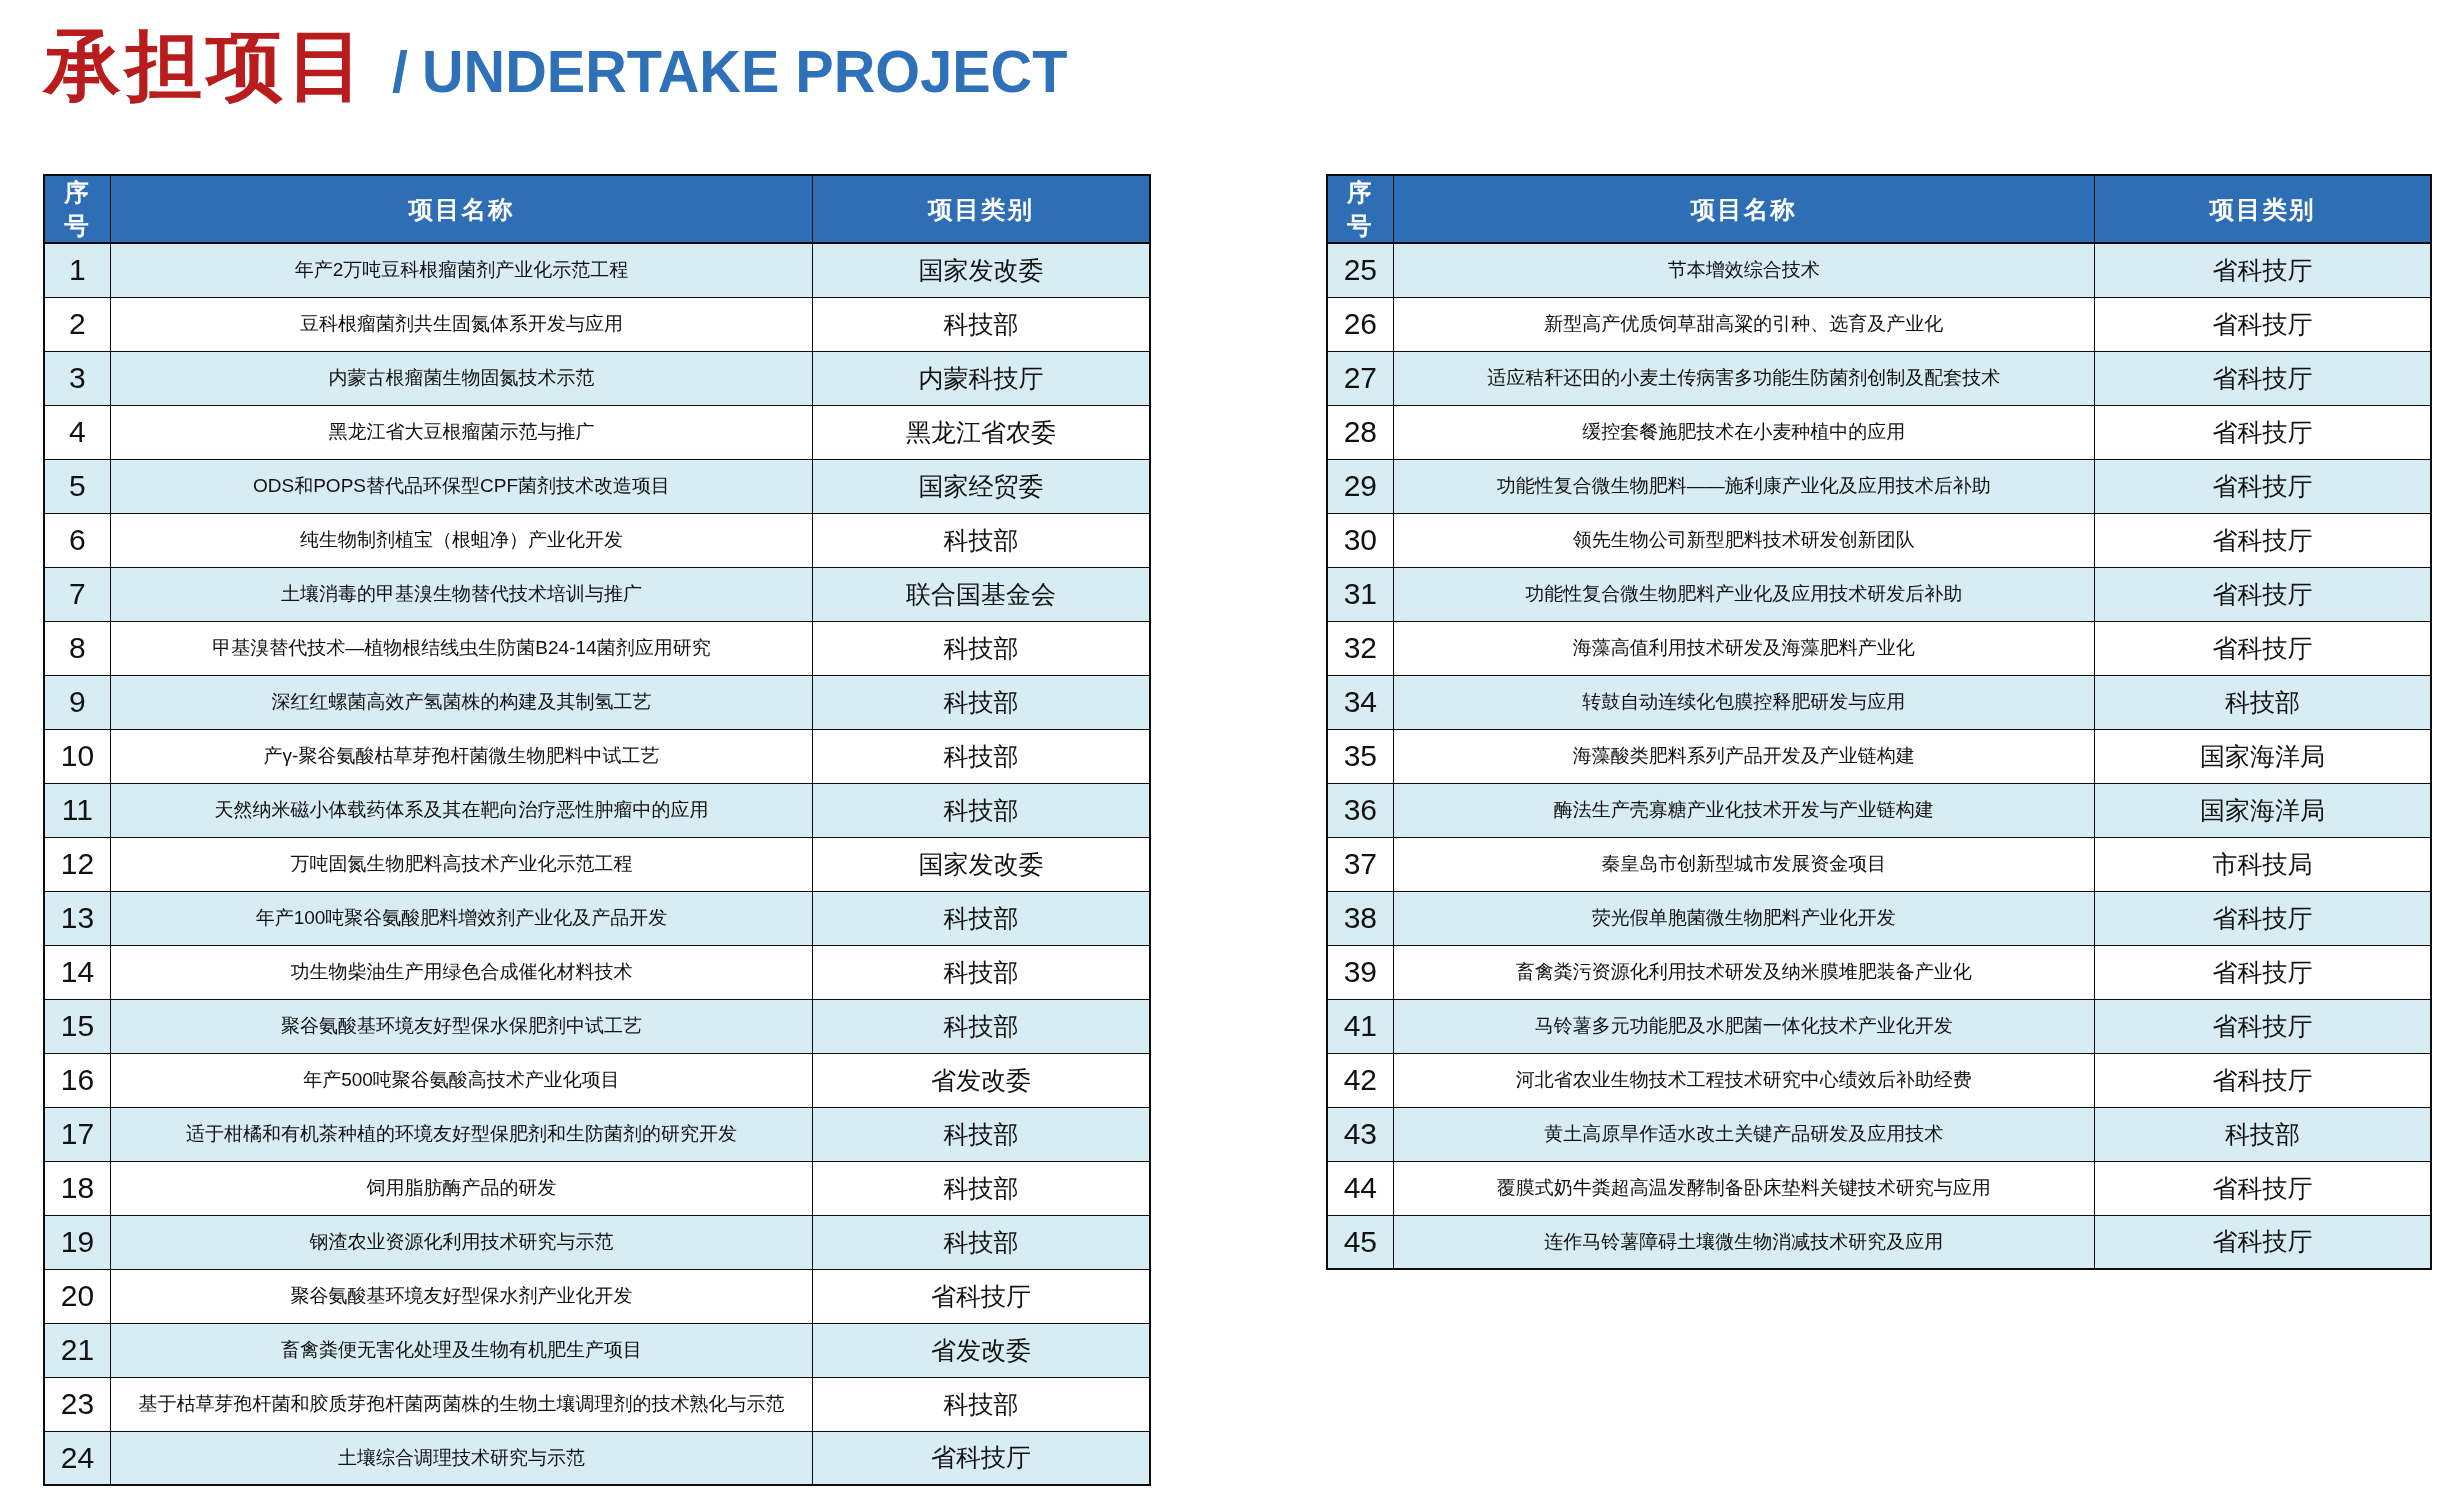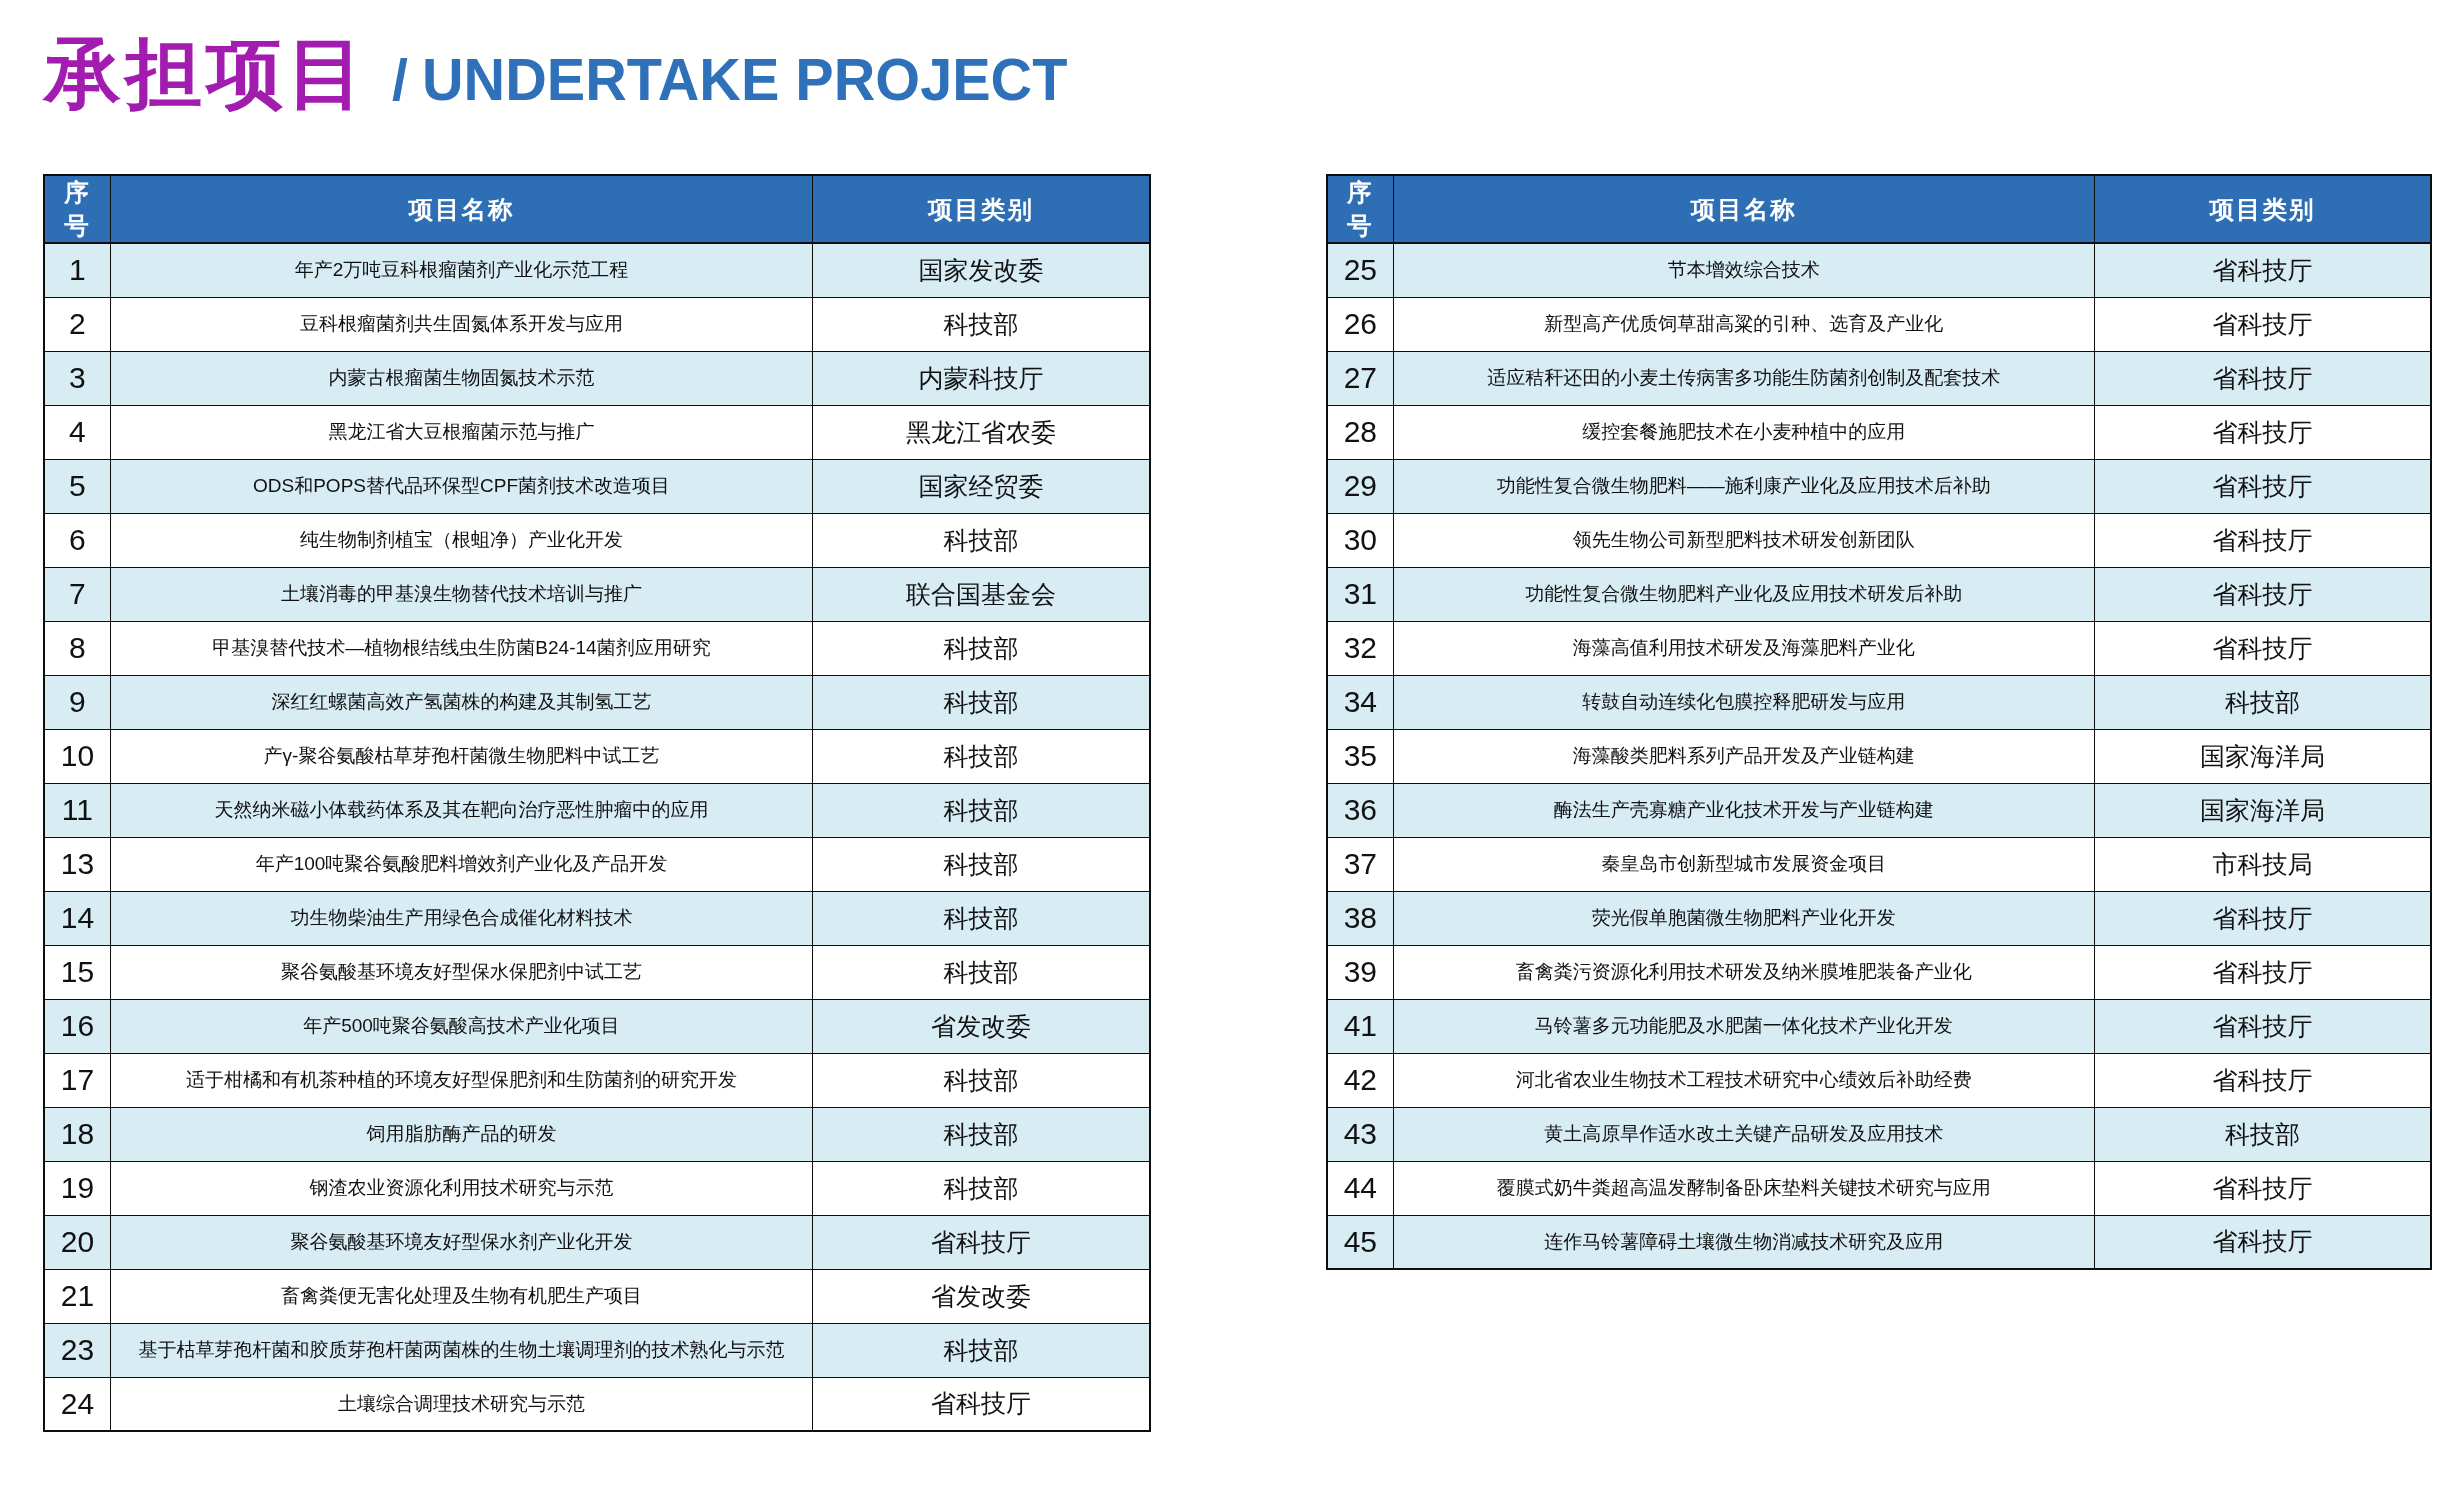--- a/index.html
+++ b/index.html
@@ -19,23 +19,22 @@
     position: absolute;
     left: 44px;
     top: 15.3px;
     display: flex;
     align-items: baseline;
     white-space: nowrap;
   }
   .title-zh {
     font-size: 77px;
     font-weight: 900;
-    color: #a21caf;
+    color: #b91c1c;
     letter-spacing: 4.1px;
-    margin-top: 8px;
   }
   .title-sep {
     font-size: 57px;
     font-weight: 900;
     color: #2E71B8;
     margin: 0 14.3px 0 23.5px;
   }
   .title-en {
     font-size: 60px;
     font-weight: 900;
@@ -153,20 +152,25 @@
           <td class="c-num">10</td>
           <td class="c-name">产γ-聚谷氨酸枯草芽孢杆菌微生物肥料中试工艺</td>
           <td class="c-cat">科技部</td>
         </tr>
         <tr>
           <td class="c-num">11</td>
           <td class="c-name">天然纳米磁小体载药体系及其在靶向治疗恶性肿瘤中的应用</td>
           <td class="c-cat">科技部</td>
         </tr>
         <tr>
+          <td class="c-num">12</td>
+          <td class="c-name">万吨固氮生物肥料高技术产业化示范工程</td>
+          <td class="c-cat">国家发改委</td>
+        </tr>
+        <tr>
           <td class="c-num">13</td>
           <td class="c-name">年产100吨聚谷氨酸肥料增效剂产业化及产品开发</td>
           <td class="c-cat">科技部</td>
         </tr>
         <tr>
           <td class="c-num">14</td>
           <td class="c-name">功生物柴油生产用绿色合成催化材料技术</td>
           <td class="c-cat">科技部</td>
         </tr>
         <tr>

